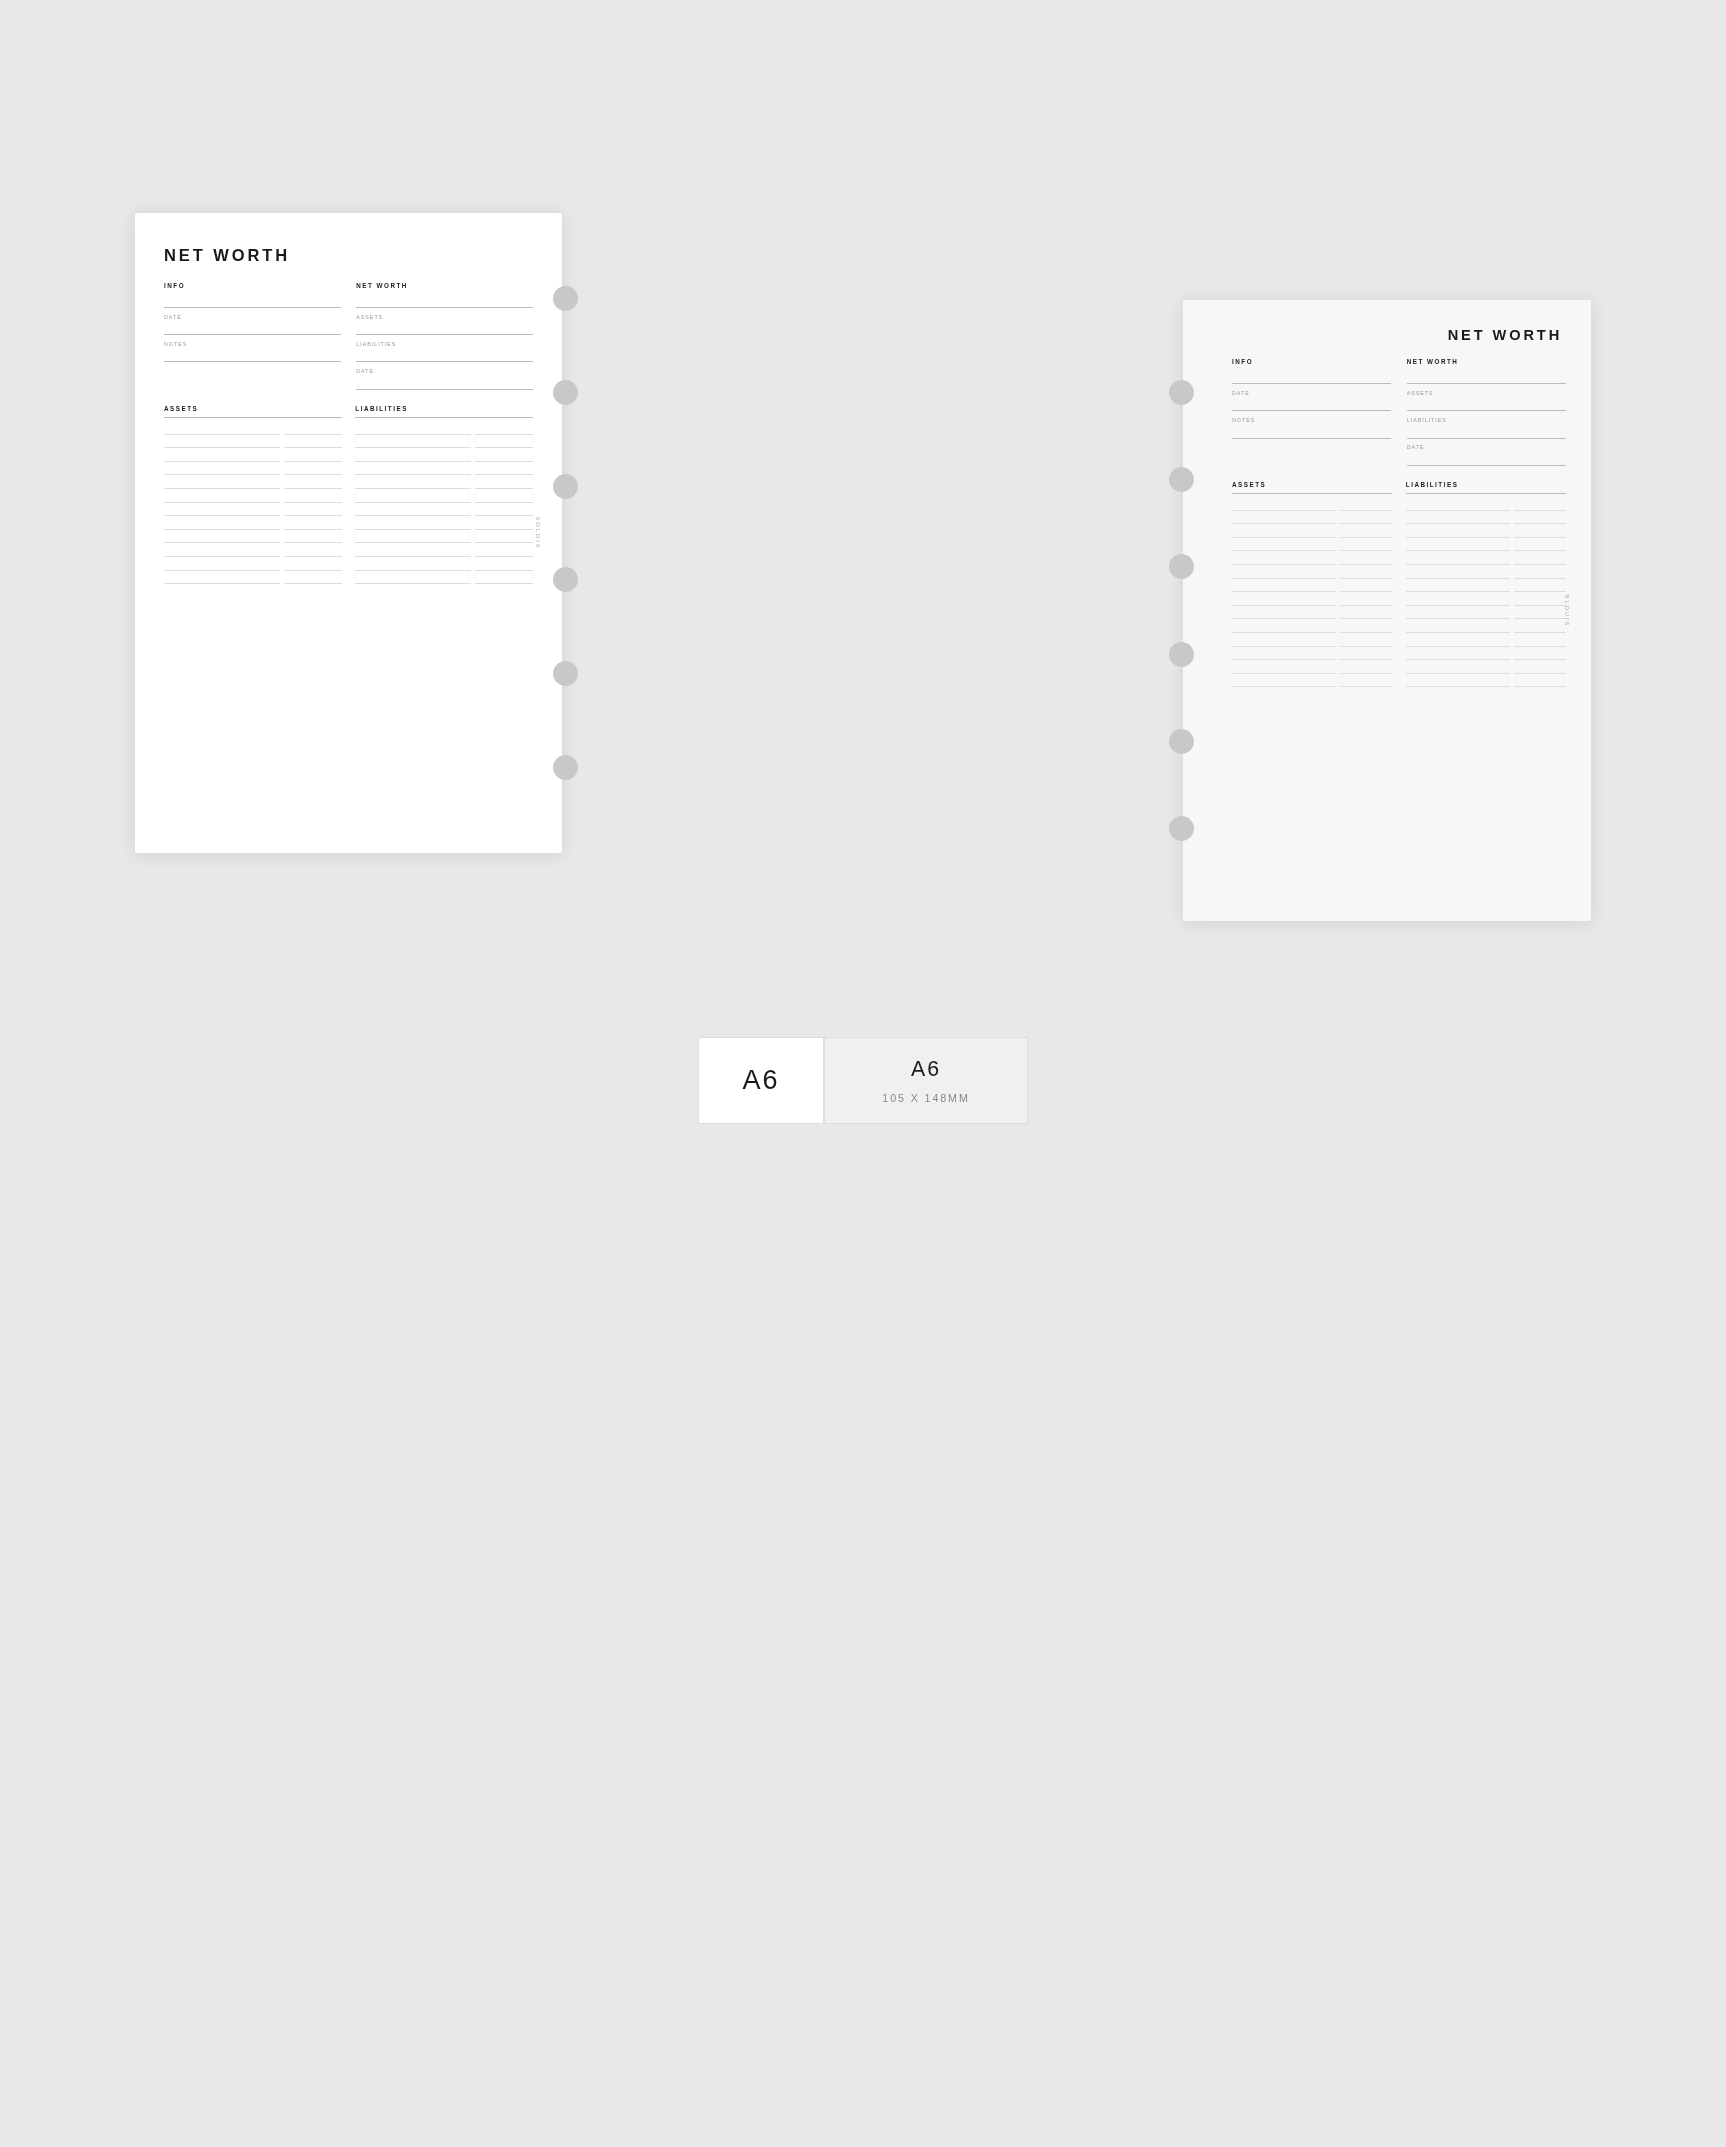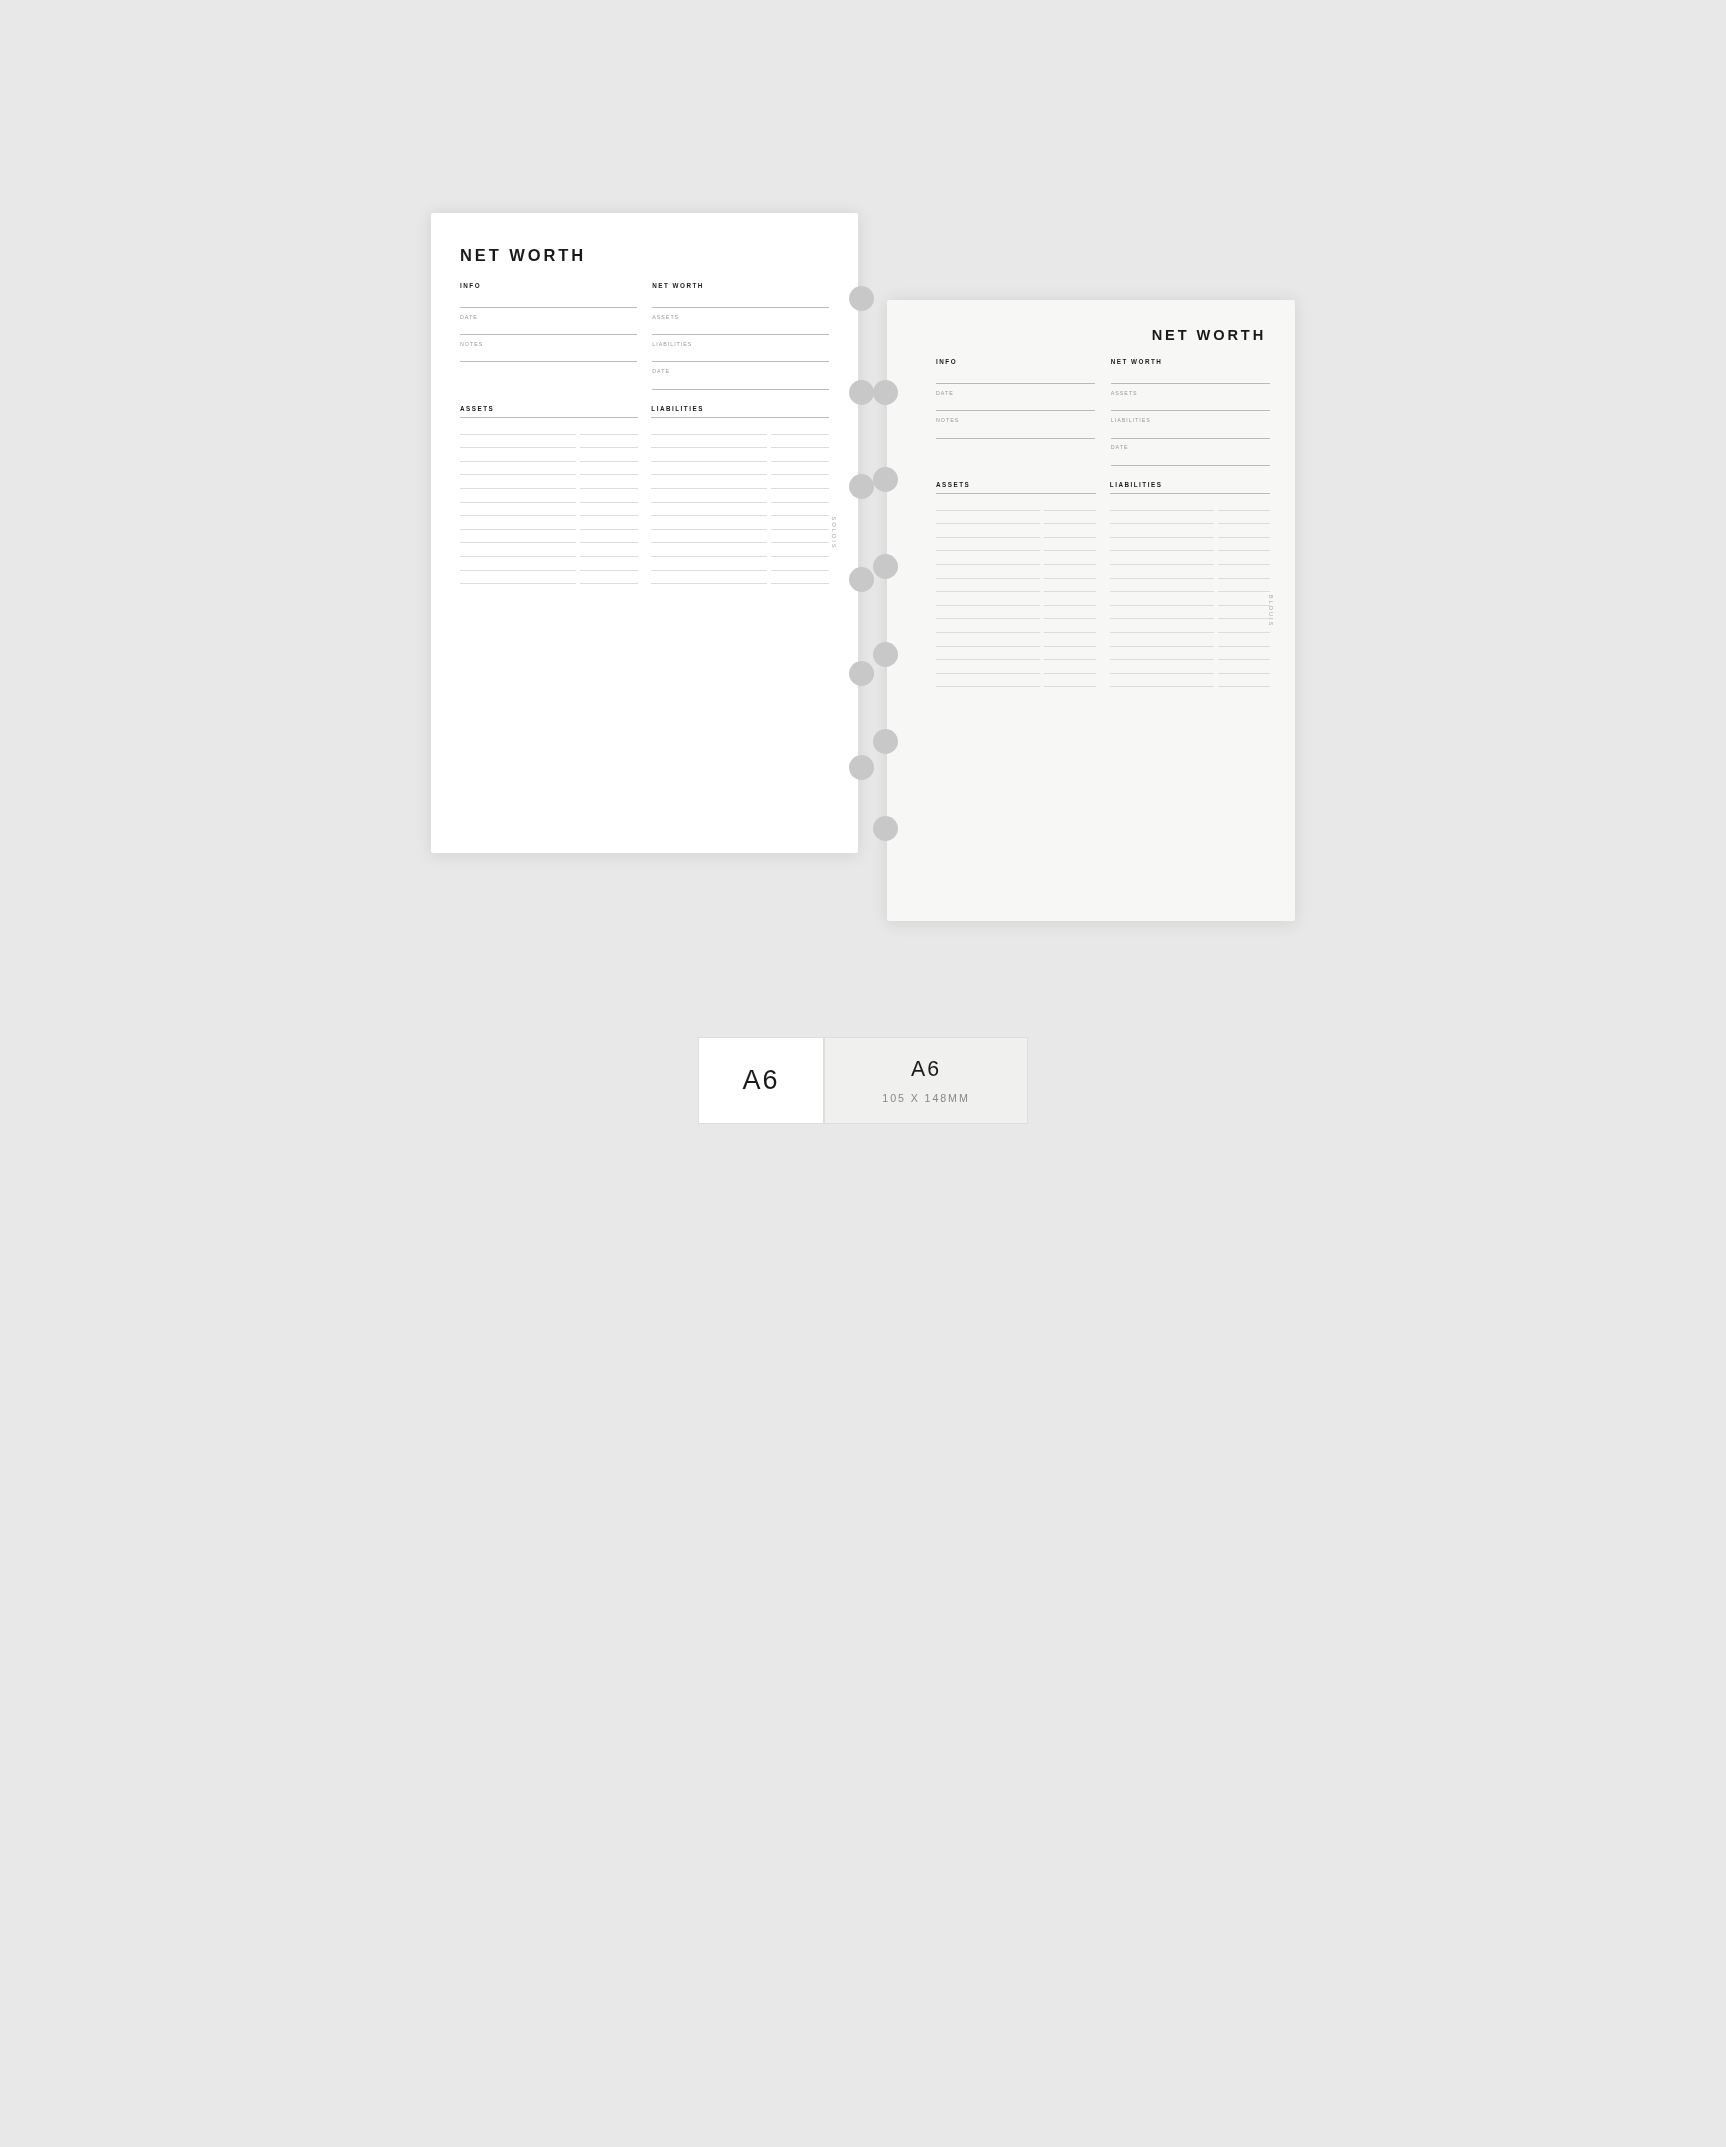--- a/index.html
+++ b/index.html
@@ -13,21 +13,21 @@
       display: flex;
       flex-direction: column;
       align-items: center;
       padding: 58px 39px 78px;
     }
 
     .main-content {
       display: flex;
       flex-direction: row;
       align-items: flex-start;
-      justify-content: center;
+      justify-content: space-between;
       gap: 29px;
       width: 100%;
       max-width: 1456px;
       margin-top: 155px;
     }
 
     
     .page-left {
       background: #ffffff;
       width: 427px;

